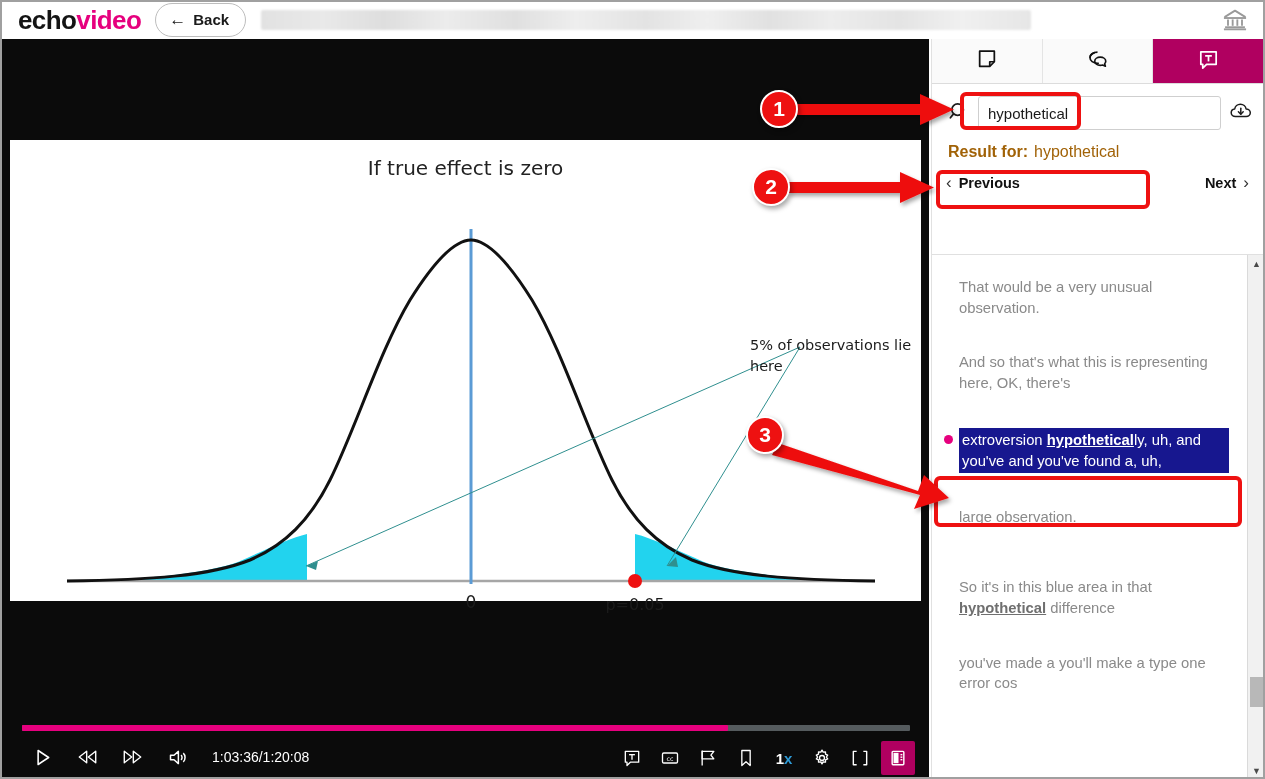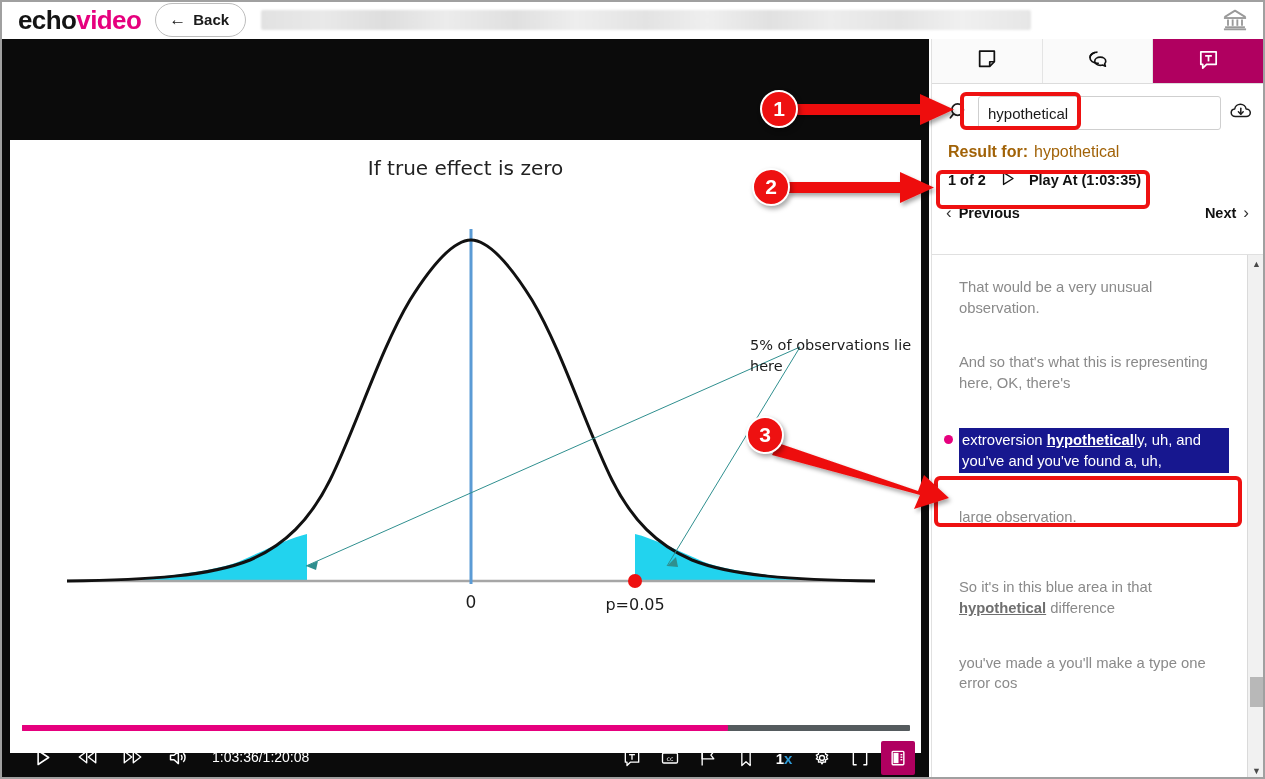--- a/index.html
+++ b/index.html
@@ -65,21 +65,21 @@
   }
 
   
   #video-area {
     position: absolute; left: 0; top: 37px;
     width: 927px; height: 740px;
     background: #0b0b0b;
   }
   #slide {
     position: absolute; left: 8px; top: 101px;
-    width: 911px; height: 613px;
+    width: 911px; height: 461px;
     background: #ffffff;
   }
   #slide-title {
     position: absolute; left: 0; top: 16px;
     width: 100%;
     text-align: center;
     font-size: 20px;
     color: #222;
     font-family: "DejaVu Sans", sans-serif;
   }
@@ -497,29 +497,20 @@
           <line x1="11.8" y1="9.3" x2="11.8" y2="15"></line>
           <polyline points="9.4,12.8 11.8,15.2 14.2,12.8"></polyline>
         </svg>
       </span>
     </div>
 
     <div id="result-for">
       <b>Result for:</b><span class="q">hypothetical</span>
     </div>
 
-    <div id="playrow">
-      <span>1 of 2</span>
-      <span id="play-tri">
-        <svg viewBox="0 0 24 24" width="19" height="19" fill="none" stroke="#111" stroke-width="1.7" stroke-linejoin="round">
-          <polygon points="7,4.5 19,12 7,19.5"></polygon>
-        </svg>
-      </span>
-      <span class="playat">Play At (1:03:35)</span>
-    </div>
 
     <div id="prevnext">
       <div class="pn">
         <span class="chev">‹</span>
         <span>Previous</span>
       </div>
       <div class="pn">
         <span>Next</span>
         <span class="chev">›</span>
       </div>

